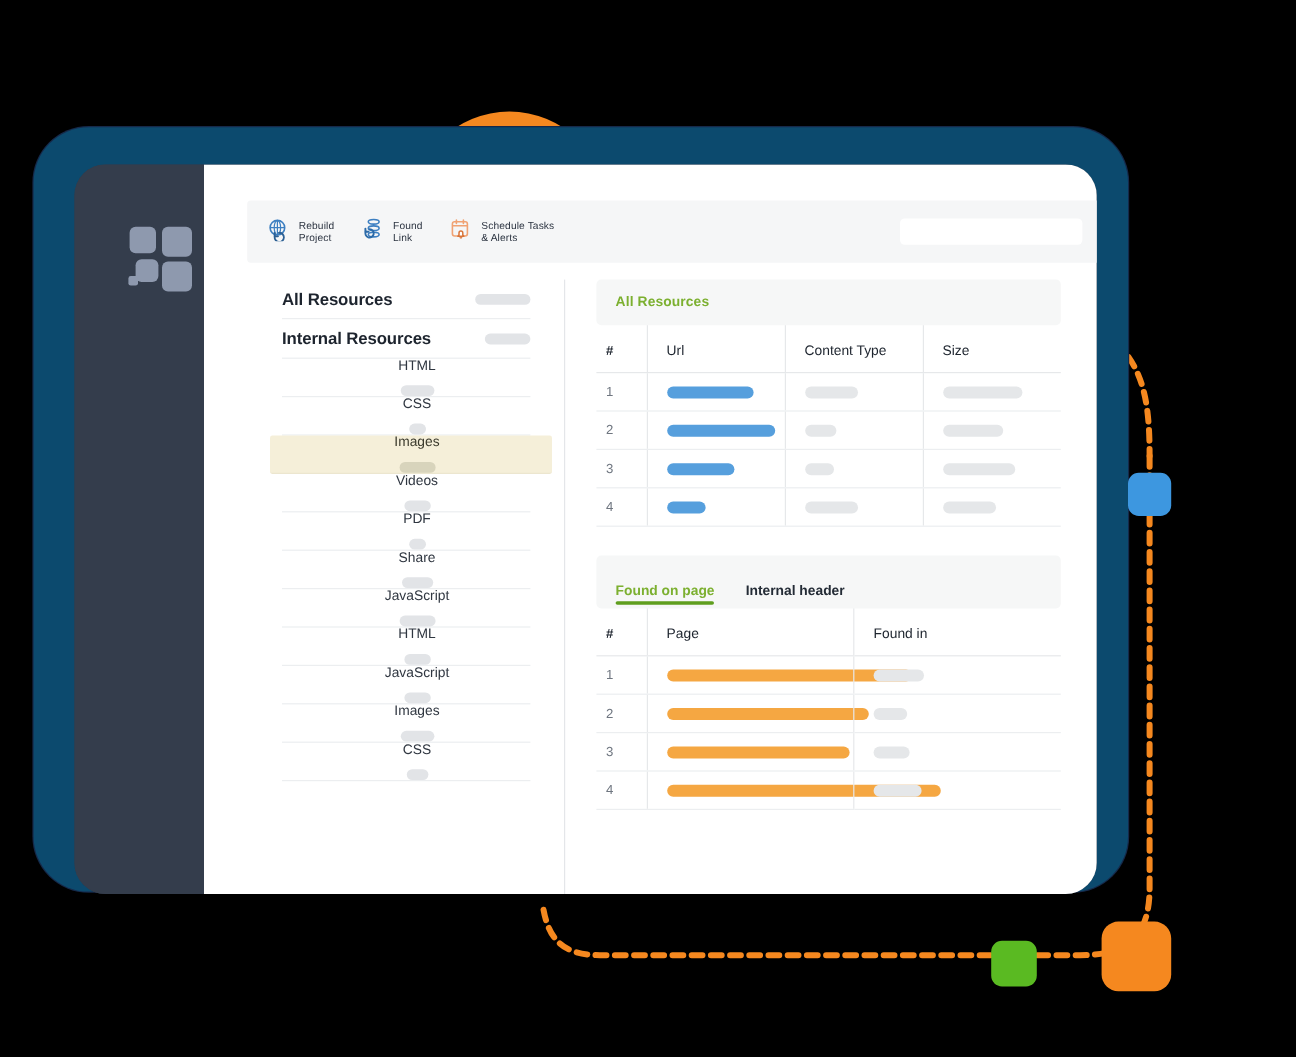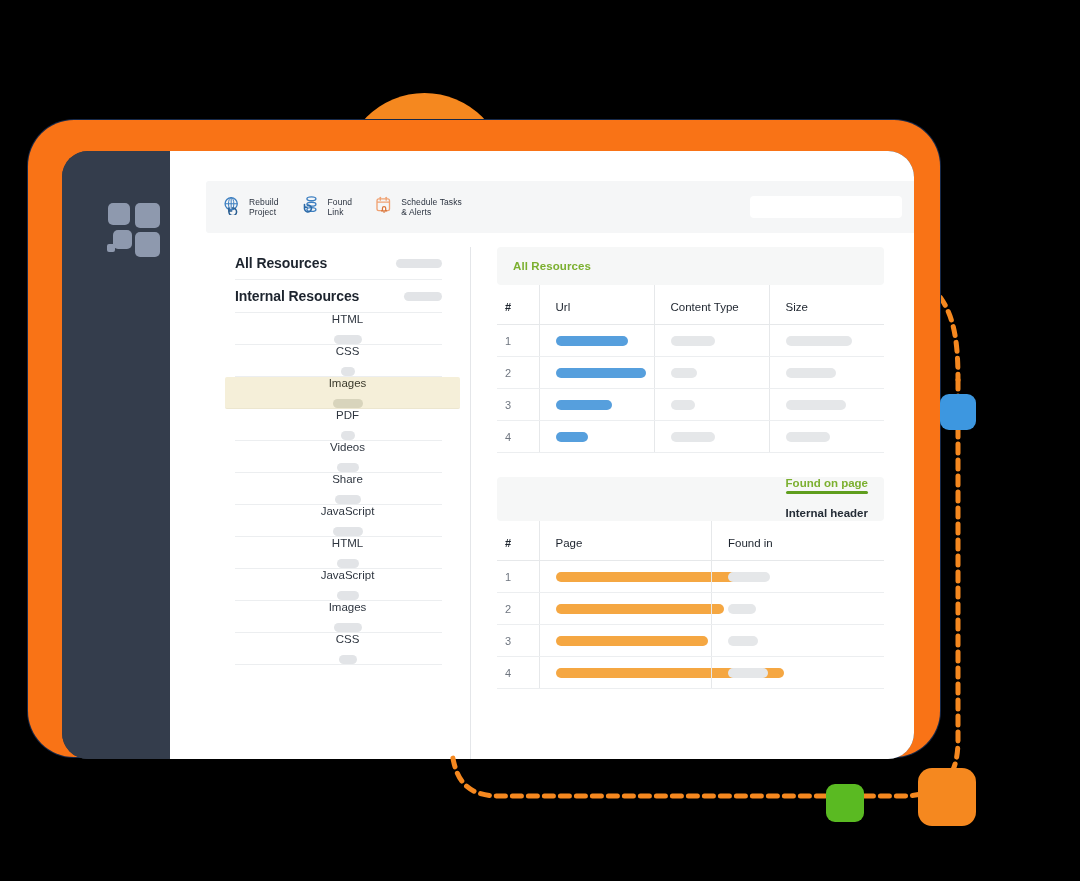--- a/index.html
+++ b/index.html
@@ -53,23 +53,23 @@
     left: 918px; top: 768px;
     width: 58px; height: 58px;
     background: #f5881f;
     border-radius: 14px;
     z-index: 7;
   }
 
   
   .tablet {
     position: absolute;
-    left: 28px; top: 120px;
+    left: 28px; top: 106px;
     width: 912px; height: 637px;
-    background: #f97316;
+    background: #0c4a6e;
     border-radius: 46px;
     z-index: 3;
     box-shadow: 0 0 0 1px #16294a;
   }
 
   .tablet-inner {
     position: absolute;
     left: 34px; top: 31px;
     width: 852px; height: 608px;
     background: #343d4c;
@@ -221,22 +221,21 @@
     letter-spacing: 0.1px;
   }
 
   .tabs {
     height: 44px;
     background: #f6f7f7;
     border-radius: 4px;
     display: flex;
     align-items: flex-end;
     padding: 0 16px;
-    gap: 10px;
-    flex-direction: column;
+    gap: 26px;
   }
   .tab {
     font-size: 11.5px;
     font-weight: bold;
     padding-bottom: 8px;
     cursor: pointer;
     position: relative;
   }
   .tab.active { color: #7cb030; }
   .tab.active::after {
@@ -380,26 +379,26 @@
               </div>
               <div class="nav-row child">
                 <span class="nav-text">CSS</span>
                 <span class="pill" style="width: 14px;"></span>
               </div>
               <div class="nav-row child active">
                 <span class="nav-text">Images</span>
                 <span class="pill" style="width: 30px;"></span>
               </div>
               <div class="nav-row child">
+                <span class="nav-text">Videos</span>
+                <span class="pill" style="width: 22px;"></span>
+              </div>
+              <div class="nav-row child">
                 <span class="nav-text">PDF</span>
                 <span class="pill" style="width: 14px;"></span>
-              </div>
-              <div class="nav-row child">
-                <span class="nav-text">Videos</span>
-                <span class="pill" style="width: 22px;"></span>
               </div>
               <div class="nav-row child">
                 <span class="nav-text">Share</span>
                 <span class="pill" style="width: 26px;"></span>
               </div>
               <div class="nav-row child">
                 <span class="nav-text">JavaScript</span>
                 <span class="pill" style="width: 30px;"></span>
               </div>
               <div class="nav-row child">

